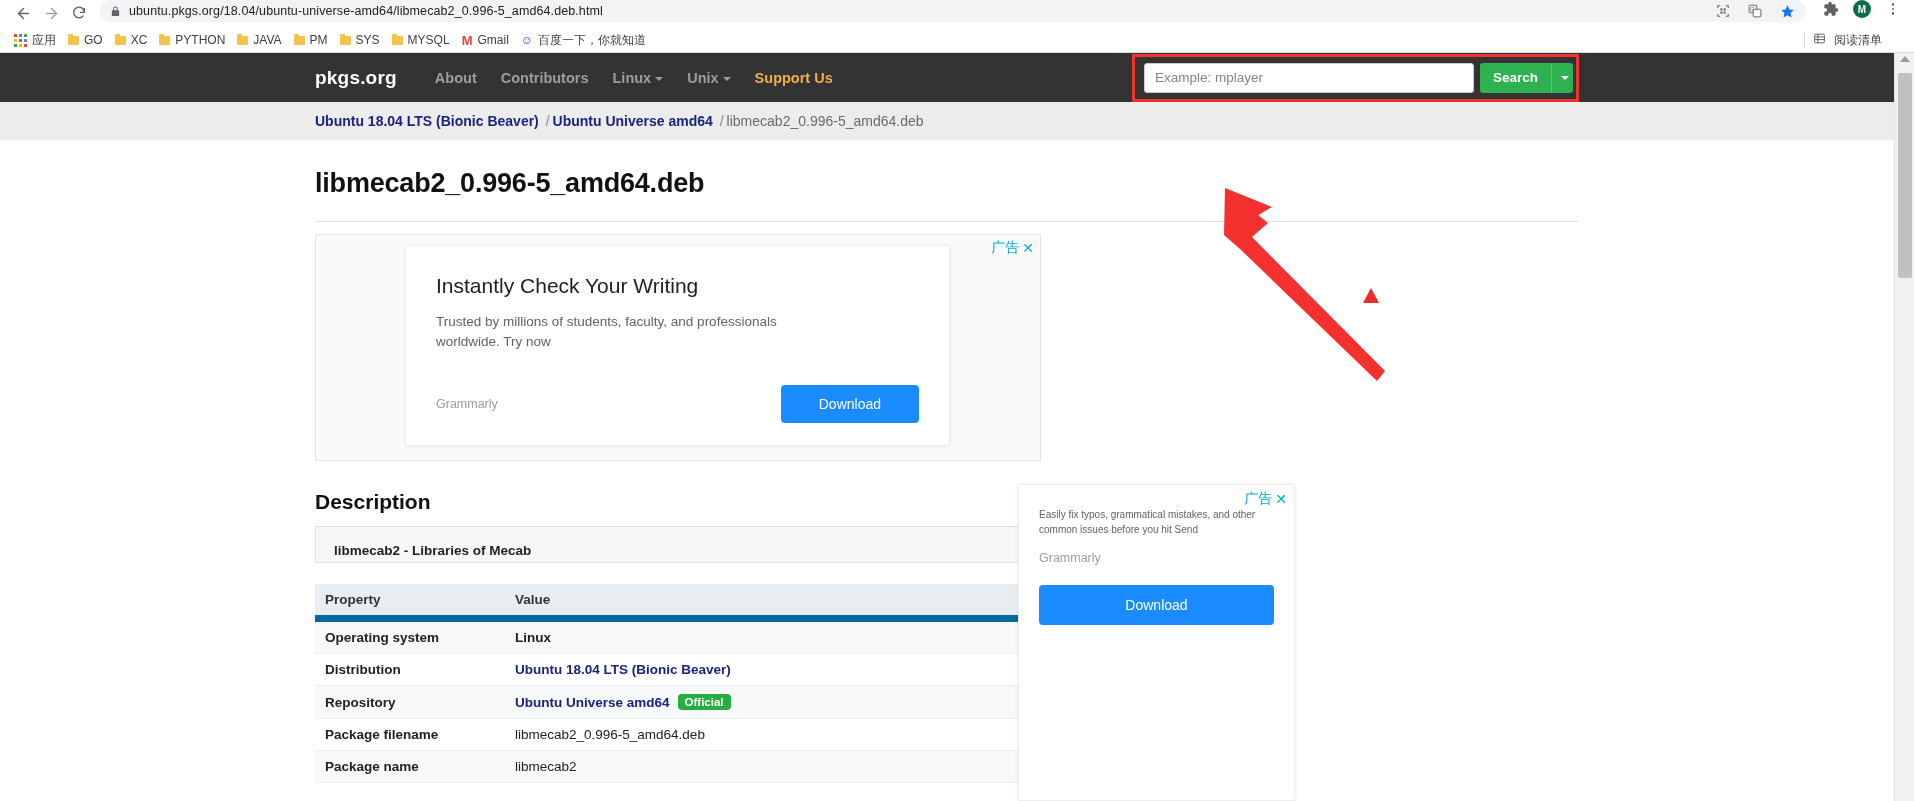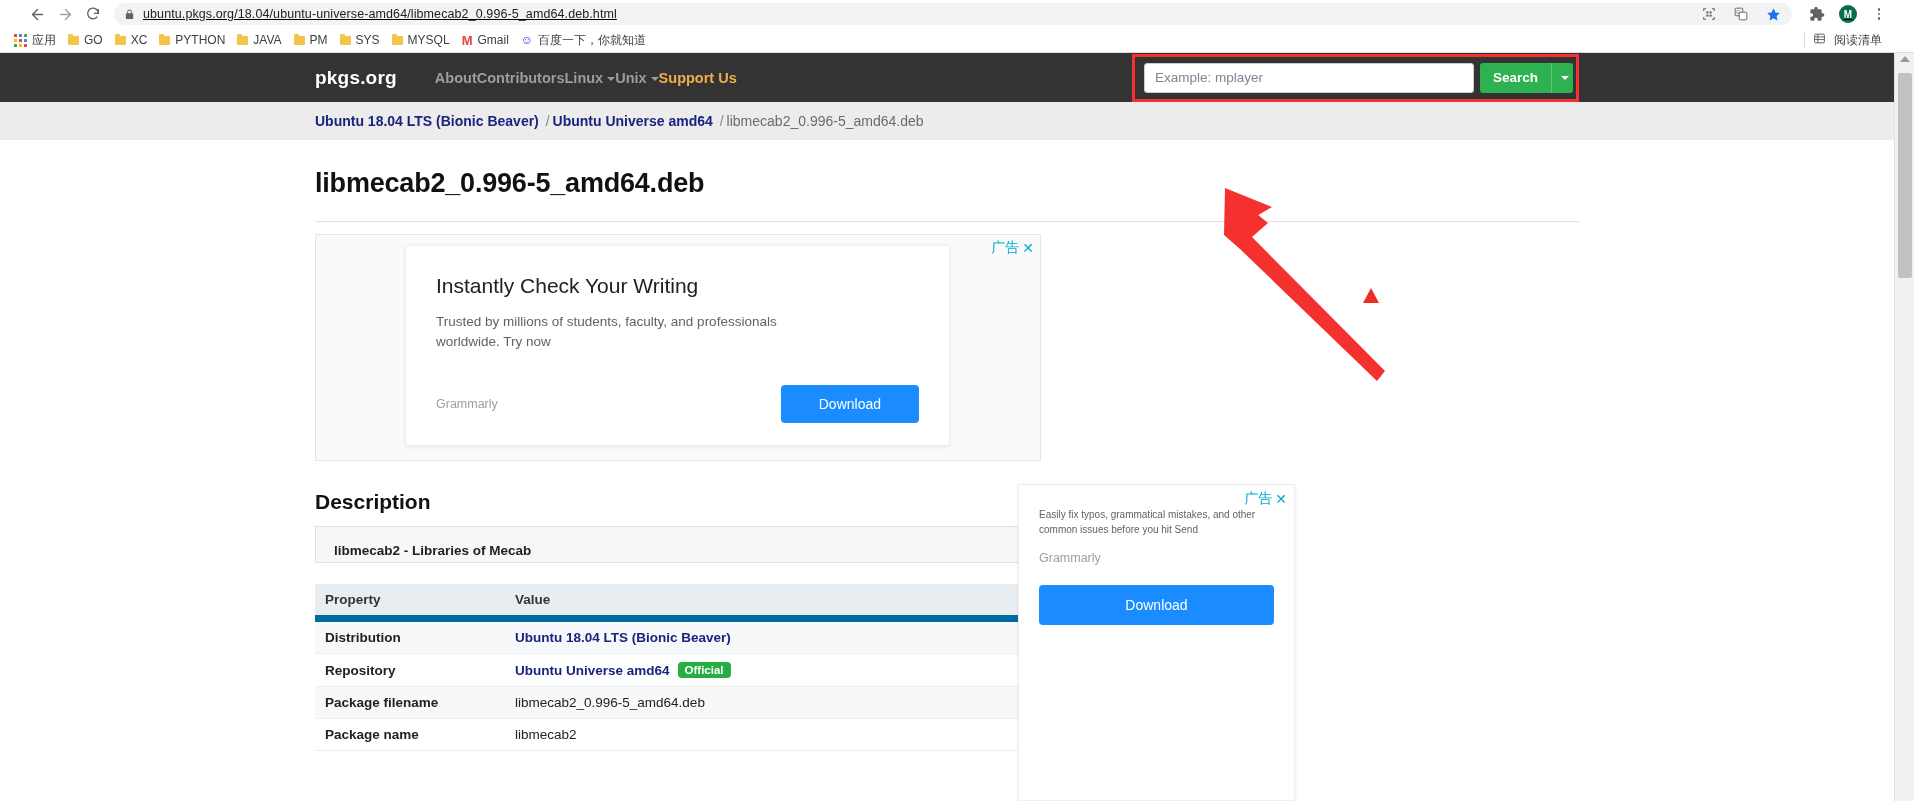--- a/index.html
+++ b/index.html
@@ -9,24 +9,23 @@
     overflow: hidden;
     font-family: "Liberation Sans", sans-serif;
     background: #ffffff;
   }
 
   
   .chrome { background:#ffffff; width:100%; }
   .chrome-toolbar {
     height: 28px;
     display: flex;
-    align-items: center;
-    padding: 0 24px;
+    align-items: flex-start;
+    padding: 0 10px;
     gap: 2px;
-    text-decoration: underline;
   }
   .nav-btn {
     width: 26px; height: 26px;
     display: flex; align-items:center; justify-content:center;
     color:#5f6368; flex:0 0 auto;
   }
   .nav-btn svg { display:block; }
   .omnibox {
     flex: 1 1 auto;
     height: 22px;
@@ -119,21 +118,21 @@
     display:flex;
     align-items:center;
     width:100%;
   }
   .nav-inner {
     width:1280px; margin:0 auto;
     display:flex; align-items:center; height:100%;
     padding: 0 8px;
   }
   .brand { color:#ffffff; font-weight:bold; font-size:19px; margin-right:38px; letter-spacing:0.2px;}
-  .nav-links { display:flex; align-items:flex-end; }
+  .nav-links { display:flex; align-items:flex-end; gap:24px; }
   .nav-link { color:#9d9d9d; font-size:14.5px; font-weight:bold; text-decoration:none; white-space:nowrap;}
   .nav-link.support { color:#f0ad4e; }
   .caret { display:inline-block; margin-left:4px; border-left:4px solid transparent; border-right:4px solid transparent; border-top:4px solid currentColor; vertical-align:middle;}
 
   .search-wrap {
     margin-left:auto;
     display:flex; align-items:center;
     border: 3px solid #f4312f;
     padding: 6px 3px 6px 9px;
     position: relative;
@@ -476,20 +475,24 @@
 
       <table class="prop-table">
         <thead>
           <tr>
             <th>Property</th>
             <th>Value</th>
           </tr>
         </thead>
         <tbody>
           <tr>
+            <td class="k">Operating system</td>
+            <td><span class="val-bold">Linux</span></td>
+          </tr>
+          <tr>
             <td class="k">Distribution</td>
             <td><a class="val-link">Ubuntu 18.04 LTS (Bionic Beaver)</a></td>
           </tr>
           <tr>
             <td class="k">Repository</td>
             <td><a class="val-link">Ubuntu Universe amd64</a><span class="badge-official">Official</span></td>
           </tr>
           <tr>
             <td class="k">Package filename</td>
             <td>libmecab2_0.996-5_amd64.deb</td>

